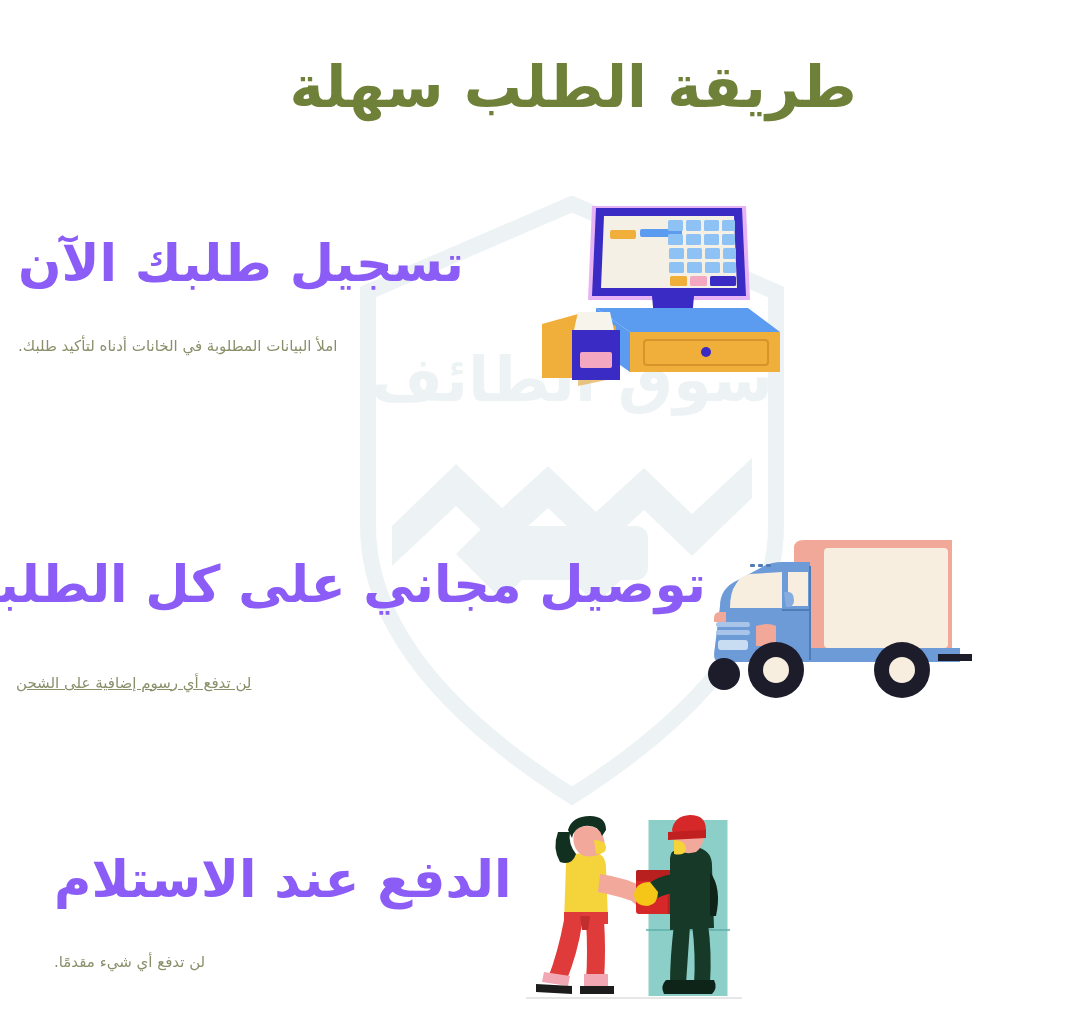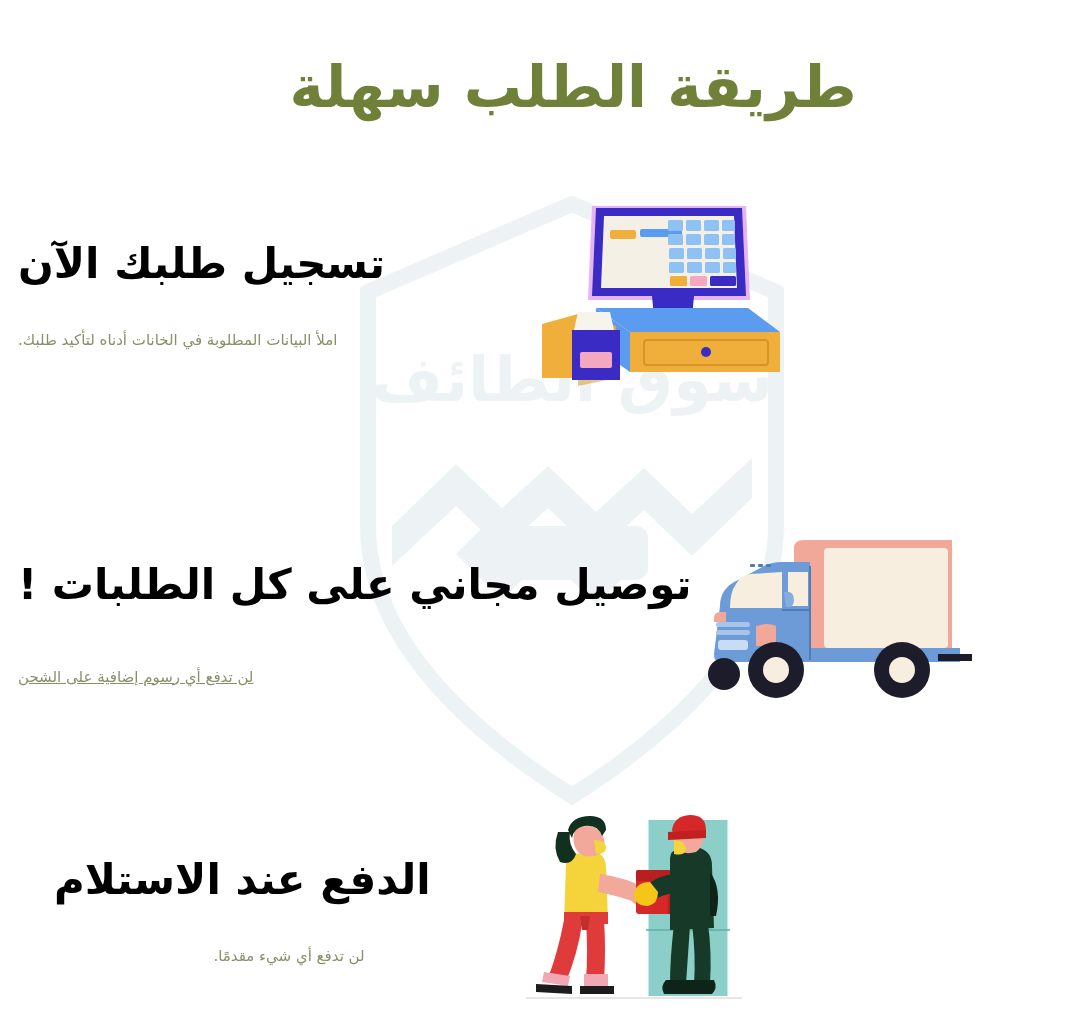--- a/index.html
+++ b/index.html
@@ -55,23 +55,23 @@
     z-index: 2;
     display: flex;
     flex-direction: row;
     align-items: center;
   }
   .step-text {
     text-align: left;
     padding-left: 18px;
   }
   .step-heading {
-    font-size: 42px;
+    font-size: 51px;
     font-weight: bold;
-    color: #000000;
+    color: #8b5cf6;
     line-height: 1.35;
     white-space: nowrap;
   }
   .step-sub {
     font-size: 15px;
     color: #8A8F6A;
     line-height: 1.5;
     white-space: nowrap;
   }
 
@@ -98,21 +98,21 @@
   #step-shipping .step-illustration { width: 268px; height: 185px; }
 
   
   #step-payment {
     top: 812px;
     right: 330px;
     width: 744px;
   }
   #step-payment .step-text { width: 470px; }
   #step-payment .step-heading { margin-bottom: 36px; text-align: left; }
-  #step-payment .step-sub { text-align: center; }
+  #step-payment .step-sub { text-align: left; }
   #step-payment .step-illustration { width: 220px; height: 195px; }
 
   .step-illustration { flex: none; }
   .step-illustration svg { display: block; width: 100%; height: 100%; }
 </style>
 </head>
 <body>
 
 <div class="page">
 

